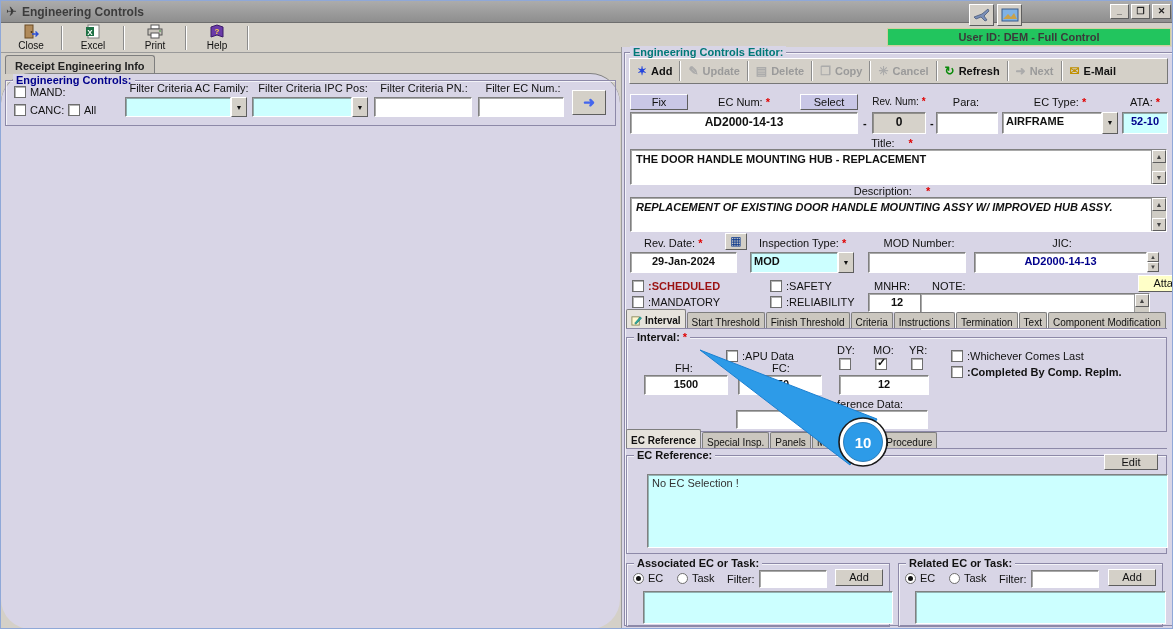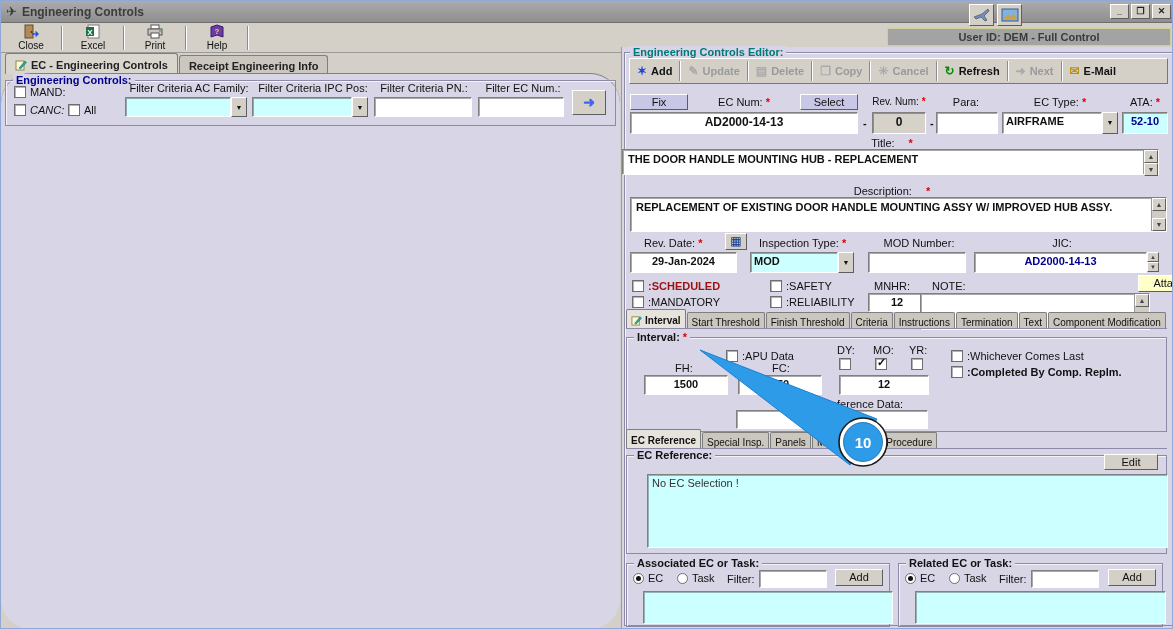--- a/index.html
+++ b/index.html
@@ -34,21 +34,21 @@
 
   .minitools { position:absolute; top:3px; left:968px; display:flex; gap:3px; z-index:5; }
   .minibtn { width:25px; height:22px; display:flex; align-items:center; justify-content:center; }
 
   .toolbar { position:absolute; top:22px; left:0; right:0; height:30px;
     background:#D4D0C8; border-bottom:1px solid #9A9A9A; display:flex; align-items:center; padding-left:4px; }
   .tbtn { width:52px; height:28px; display:flex; flex-direction:column; align-items:center; justify-content:center; gap:1px; font-size:10px; }
   .tsep { width:2px; height:24px; border-left:1px solid #8C8C8C; border-right:1px solid #FFFFFF; margin:0 4px; }
 
   .userbar { position:absolute; left:886px; right:1px; top:27px; height:18px;
-    background:#a3a3a3; border:1px solid #CFCF9E; text-align:center; font-weight:bold;
+    background:#22c55e; border:1px solid #CFCF9E; text-align:center; font-weight:bold;
     color:#3A3A3A; line-height:16px; }
 
   .maintabs { position:absolute; top:52px; left:4px; height:21px; display:flex; align-items:flex-end; }
   .mtab { height:19px; padding:2px 9px 0 9px; background:#CBC7BF; border:1px solid #7E7E7E; border-bottom:none;
     border-radius:3px 3px 0 0; margin-right:1px; font-weight:bold; color:#222; display:flex; gap:4px; align-items:center; }
   .mtab.active { height:21px; background:#D9D6CE; }
 
   .panel-left { position:absolute; top:72px; left:0; width:619px; height:556px; background:#D8D5E6; border-top:1px solid #808080;border-radius:30px; }
   .panel-right { position:absolute; top:46px; left:620px; width:553px; height:582px; background:#D8D5E6; border-left:1px solid #9A9A9A; }
 
@@ -158,38 +158,31 @@
       <text x="8" y="10" font-size="8" font-weight="bold" fill="#FFD54A" text-anchor="middle" font-family="Liberation Sans, sans-serif">?</text>
     </svg>
     <span>Help</span>
   </div>
   <div class="tsep"></div>
 </div>
 
 <div class="userbar">User ID: DEM - Full Control</div>
 
 <div class="maintabs">
-  <div class="mtab active">
-    <svg class="icon-svg" width="12" height="12" viewBox="0 0 12 12">
-      <rect x="1" y="2" width="8" height="9" fill="#FFF8D0" stroke="#8A8A5A"></rect>
-      <path d="M4 9 L10 2 L11.5 3.5 L5.5 10 Z" fill="#2AA8A0" stroke="#117068" stroke-width="0.6"></path>
-    </svg>
-    <span>EC - Engineering Controls</span>
-  </div>
   <div class="mtab">
     <span>Receipt Engineering Info</span>
   </div>
 </div>
 
 <div class="panel-left">
   <div class="group" style="left:4px; top:6px; width:611px; height:46px;">
     <span class="glbl navy">Engineering Controls:</span>
 
     <span class="lab" style="left:8px; top:5px;"><span class="cb"></span><span class="cblab">MAND:</span></span>
-    <span class="lab" style="left:8px; top:23px;font-style:italic;"><span class="cb"></span><span class="cblab">CANC:</span></span>
+    <span class="lab" style="left:8px; top:23px;"><span class="cb"></span><span class="cblab">CANC:</span></span>
     <span class="lab" style="left:62px; top:23px;"><span class="cb"></span><span class="cblab">All</span></span>
 
     <span class="lab ctr" style="left:118px; top:1px; width:130px;">Filter Criteria AC Family:</span>
     <div class="fld sunken cyan" style="left:119px; top:16px; width:106px; height:20px;"><span></span></div>
     <div class="raised btn" style="position:absolute; left:225px; top:16px; width:16px; height:20px; font-size:7px; line-height:19px;"><span>▼</span></div>
 
     <span class="lab ctr" style="left:248px; top:1px; width:118px;">Filter Criteria IPC Pos:</span>
     <div class="fld sunken cyan" style="left:246px; top:16px; width:100px; height:20px;"><span></span></div>
     <div class="raised btn" style="position:absolute; left:346px; top:16px; width:16px; height:20px; font-size:7px; line-height:19px;"><span>▼</span></div>
 
@@ -268,31 +261,31 @@
   <div class="fld sunken" style="left:314px; top:65px; width:62px; height:22px;"><span></span></div>
 
   <span class="lab ctr" style="left:382px; top:49px; width:112px;"><span>EC Type:</span><span class="req">*</span></span>
   <div class="fld sunken bold" style="left:380px; top:65px; width:100px; height:22px;">AIRFRAME</div>
   <div class="raised btn" style="position:absolute; left:480px; top:65px; width:16px; height:22px; font-size:7px; line-height:20px;"><span>▼</span></div>
 
   <span class="lab ctr" style="left:500px; top:49px; width:46px;"><span>ATA:</span><span class="req">*</span></span>
   <div class="fld sunken cyan bold navy ctr" style="left:500px; top:65px; width:46px; height:22px;">52-10</div>
 
   <span class="lab ctr" style="left:160px; top:90px; width:220px;"><span>Title:</span><span class="req" style="margin-left:14px;">*</span></span>
-  <div class="sunken" style="position:absolute; left:0; top:102px; width:537px; height:26px;">
+  <div class="sunken" style="position:absolute; left:8px; top:102px; width:537px; height:36px;">
     <div class="fld bold" style="left:2px; top:1px; right:18px;">THE DOOR HANDLE MOUNTING HUB - REPLACEMENT</div>
     <div class="vsb">
       <div class="sbb raised btn"><span>▲</span></div>
       <div class="sbb raised btn"><span>▼</span></div>
     </div>
   </div>
 
   <span class="lab ctr" style="left:160px; top:138px; width:220px;"><span>Description:</span><span class="req" style="margin-left:14px;">*</span></span>
   <div class="sunken" style="position:absolute; left:8px; top:150px; width:537px; height:35px;">
-    <div class="fld bold" style="left:2px; top:1px; right:18px;">REPLACEMENT OF EXISTING DOOR HANDLE MOUNTING ASSY W/ IMPROVED HUB ASSY.</div>
+    <div class="fld bold" style="left:2px; top:1px; right:18px;font-style:italic;">REPLACEMENT OF EXISTING DOOR HANDLE MOUNTING ASSY W/ IMPROVED HUB ASSY.</div>
     <div class="vsb">
       <div class="sbb raised btn"><span>▲</span></div>
       <div class="sbb raised btn"><span>▼</span></div>
     </div>
   </div>
 
   <span class="lab" style="left:22px; top:190px;"><span>Rev. Date:</span><span class="req">*</span></span>
   <div class="raised btn" style="position:absolute; left:103px; top:186px; width:22px; height:17px; line-height:15px;"><span style="color:#00308A; font-size:12px;">▦</span></div>
   <div class="fld sunken bold ctr" style="left:8px; top:205px; width:107px; height:21px;">29-Jan-2024</div>
 

